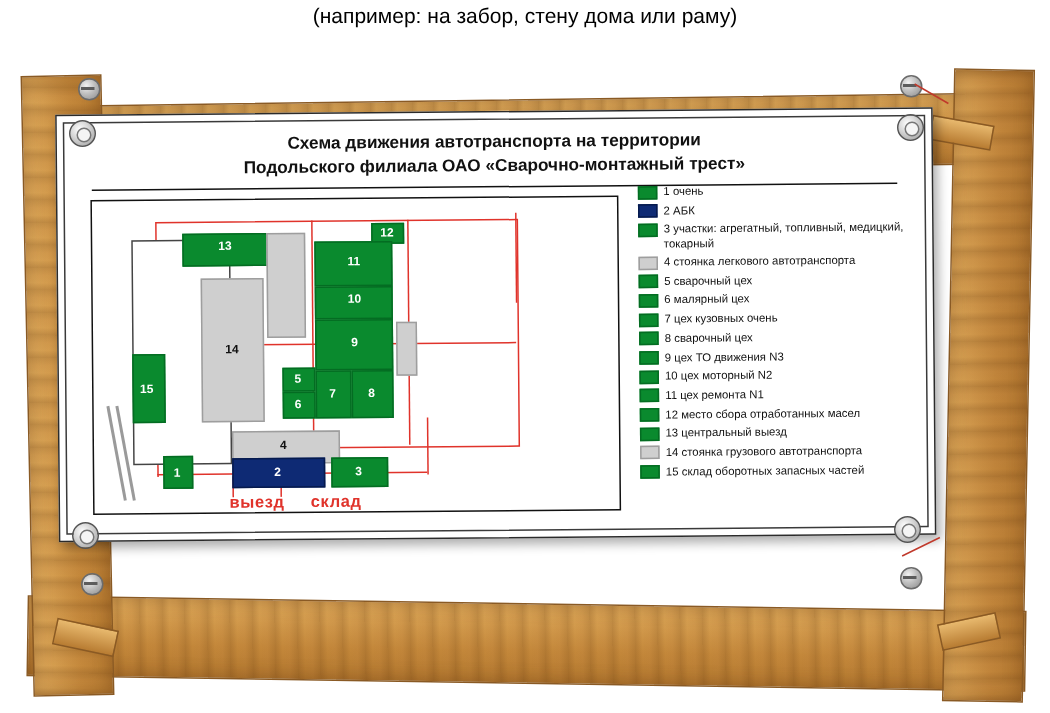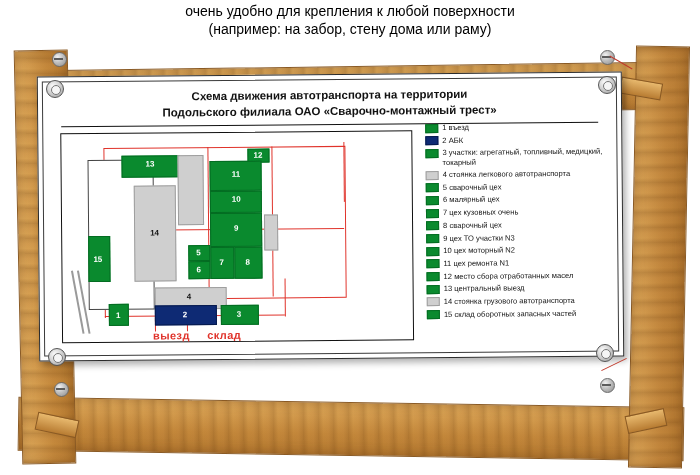--- a/index.html
+++ b/index.html
@@ -313,21 +313,20 @@
   }
   .sw-green { background: #0a8a2e; border: 1px solid #046c22; }
   .sw-navy  { background: #0e2a74; border: 1px solid #061a4d; }
   .sw-gray  { background: #cfcfcf; border: 1px solid #9e9e9e; }
   .leg-text { flex: 1 1 auto; }
 </style>
 </head>
 <body>
 
 <div class="header">
-  <div class="h-sub1">очень удобно для крепления к любой поверхности</div>
   <div class="h-sub2">(например: на забор, стену дома или раму)</div>
 </div>
 
 <div class="wood-wrap">
   <div class="plank plank-top"></div>
   <div class="plank plank-bottom"></div>
   <div class="plank plank-left"></div>
   <div class="plank plank-right"></div>
   <div class="plank-nub nub-tl"></div>
   <div class="plank-nub nub-tr"></div>
@@ -422,21 +421,21 @@
       <div class="exits">
         <span>выезд</span>
         <span>склад</span>
       </div>
     </div>
 
     <div class="legend">
 
       <div class="leg-row">
         <div class="sw sw-green"></div>
-        <div class="leg-text"><span>1</span> <span>въезд</span></div>
+        <div class="leg-text"><span>1</span> <span>очень</span></div>
       </div>
 
       <div class="leg-row">
         <div class="sw sw-navy"></div>
         <div class="leg-text"><span>2</span> <span>АБК</span></div>
       </div>
 
       <div class="leg-row">
         <div class="sw sw-green"></div>
         <div class="leg-text"><span>3</span> <span>участки: агрегатный, топливный, медицкий, токарный</span></div>
@@ -462,21 +461,21 @@
         <div class="leg-text"><span>7</span> <span>цех кузовных очень</span></div>
       </div>
 
       <div class="leg-row">
         <div class="sw sw-green"></div>
         <div class="leg-text"><span>8</span> <span>сварочный цех</span></div>
       </div>
 
       <div class="leg-row">
         <div class="sw sw-green"></div>
-        <div class="leg-text"><span>9</span> <span>цех ТО участки N3</span></div>
+        <div class="leg-text"><span>9</span> <span>цех ТО движения N3</span></div>
       </div>
 
       <div class="leg-row">
         <div class="sw sw-green"></div>
         <div class="leg-text"><span>10</span> <span>цех моторный N2</span></div>
       </div>
 
       <div class="leg-row">
         <div class="sw sw-green"></div>
         <div class="leg-text"><span>11</span> <span>цех ремонта N1</span></div>

